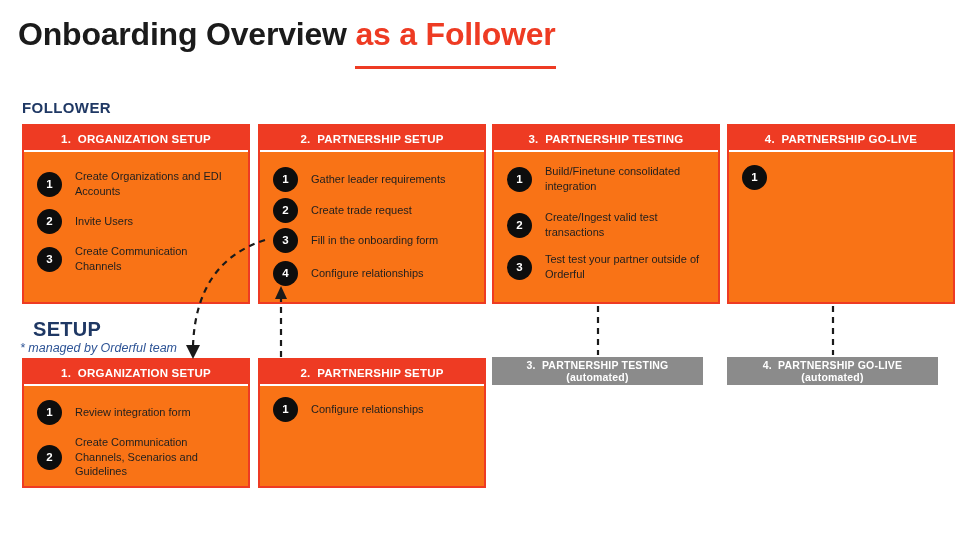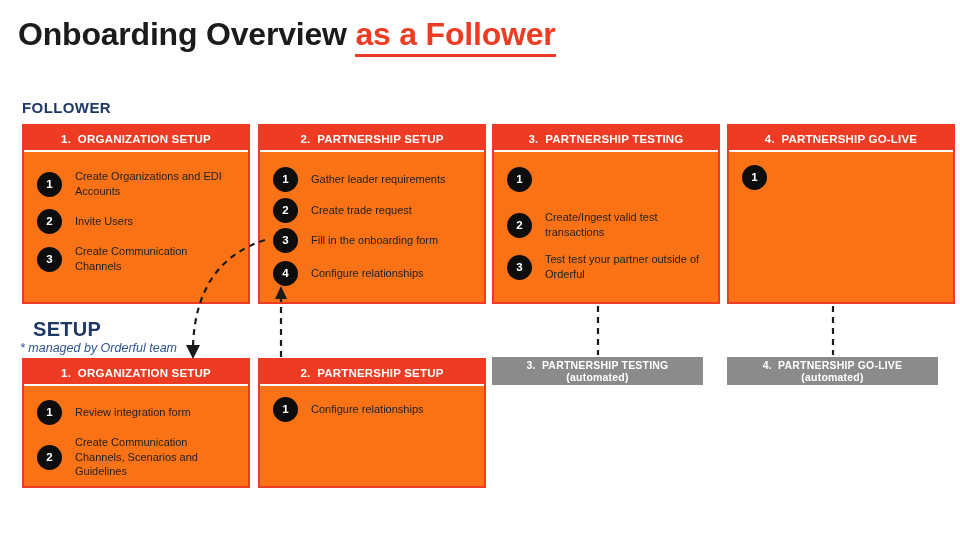--- a/index.html
+++ b/index.html
@@ -15,21 +15,21 @@
   .canvas{
     position:relative;width:960px;height:540px;background:#ffffff;
     font-family:"Liberation Sans","DejaVu Sans",sans-serif;overflow:hidden;
   }
   .title{
     position:absolute;left:18px;top:16px;font-size:32px;font-weight:600;
     color:var(--ink);letter-spacing:-0.2px;white-space:pre;
   }
   .title .hl{
     color:var(--accent);font-weight:700;
-    border-bottom:3px solid var(--accent);padding-bottom:2px;
+    border-bottom:3px solid var(--accent);padding-bottom:14px;
   }
   .lane-label{position:absolute;font-weight:700;color:var(--navy);}
   .lane-label.follower{left:22px;top:99px;font-size:15px;letter-spacing:0.4px;}
   .lane-label.leader{left:33px;top:318px;font-size:20px;letter-spacing:0.3px;}
   .leader-note{
     position:absolute;left:20px;top:341px;font-size:12.5px;font-style:italic;
     color:var(--note-blue);
   }
   .box{
     position:absolute;width:228px;border:2px solid var(--accent);
@@ -107,20 +107,21 @@
     <div class="step" style="top:130px;">
       <div class="num">4</div>
       <div class="step-text">Configure relationships</div>
     </div>
   </div>
 
   <div class="box follower-row" style="left:492px;">
     <div class="box-header">3.  PARTNERSHIP TESTING</div>
     <div class="step" style="top:36px;">
       <div class="num">1</div>
+      <div class="step-text w158">Build/Finetune consolidated integration</div>
     </div>
     <div class="step" style="top:82px;">
       <div class="num">2</div>
       <div class="step-text w158">Create/Ingest valid test transactions</div>
     </div>
     <div class="step" style="top:124px;">
       <div class="num">3</div>
       <div class="step-text w158">Test test your partner outside of Orderful</div>
     </div>
   </div>

